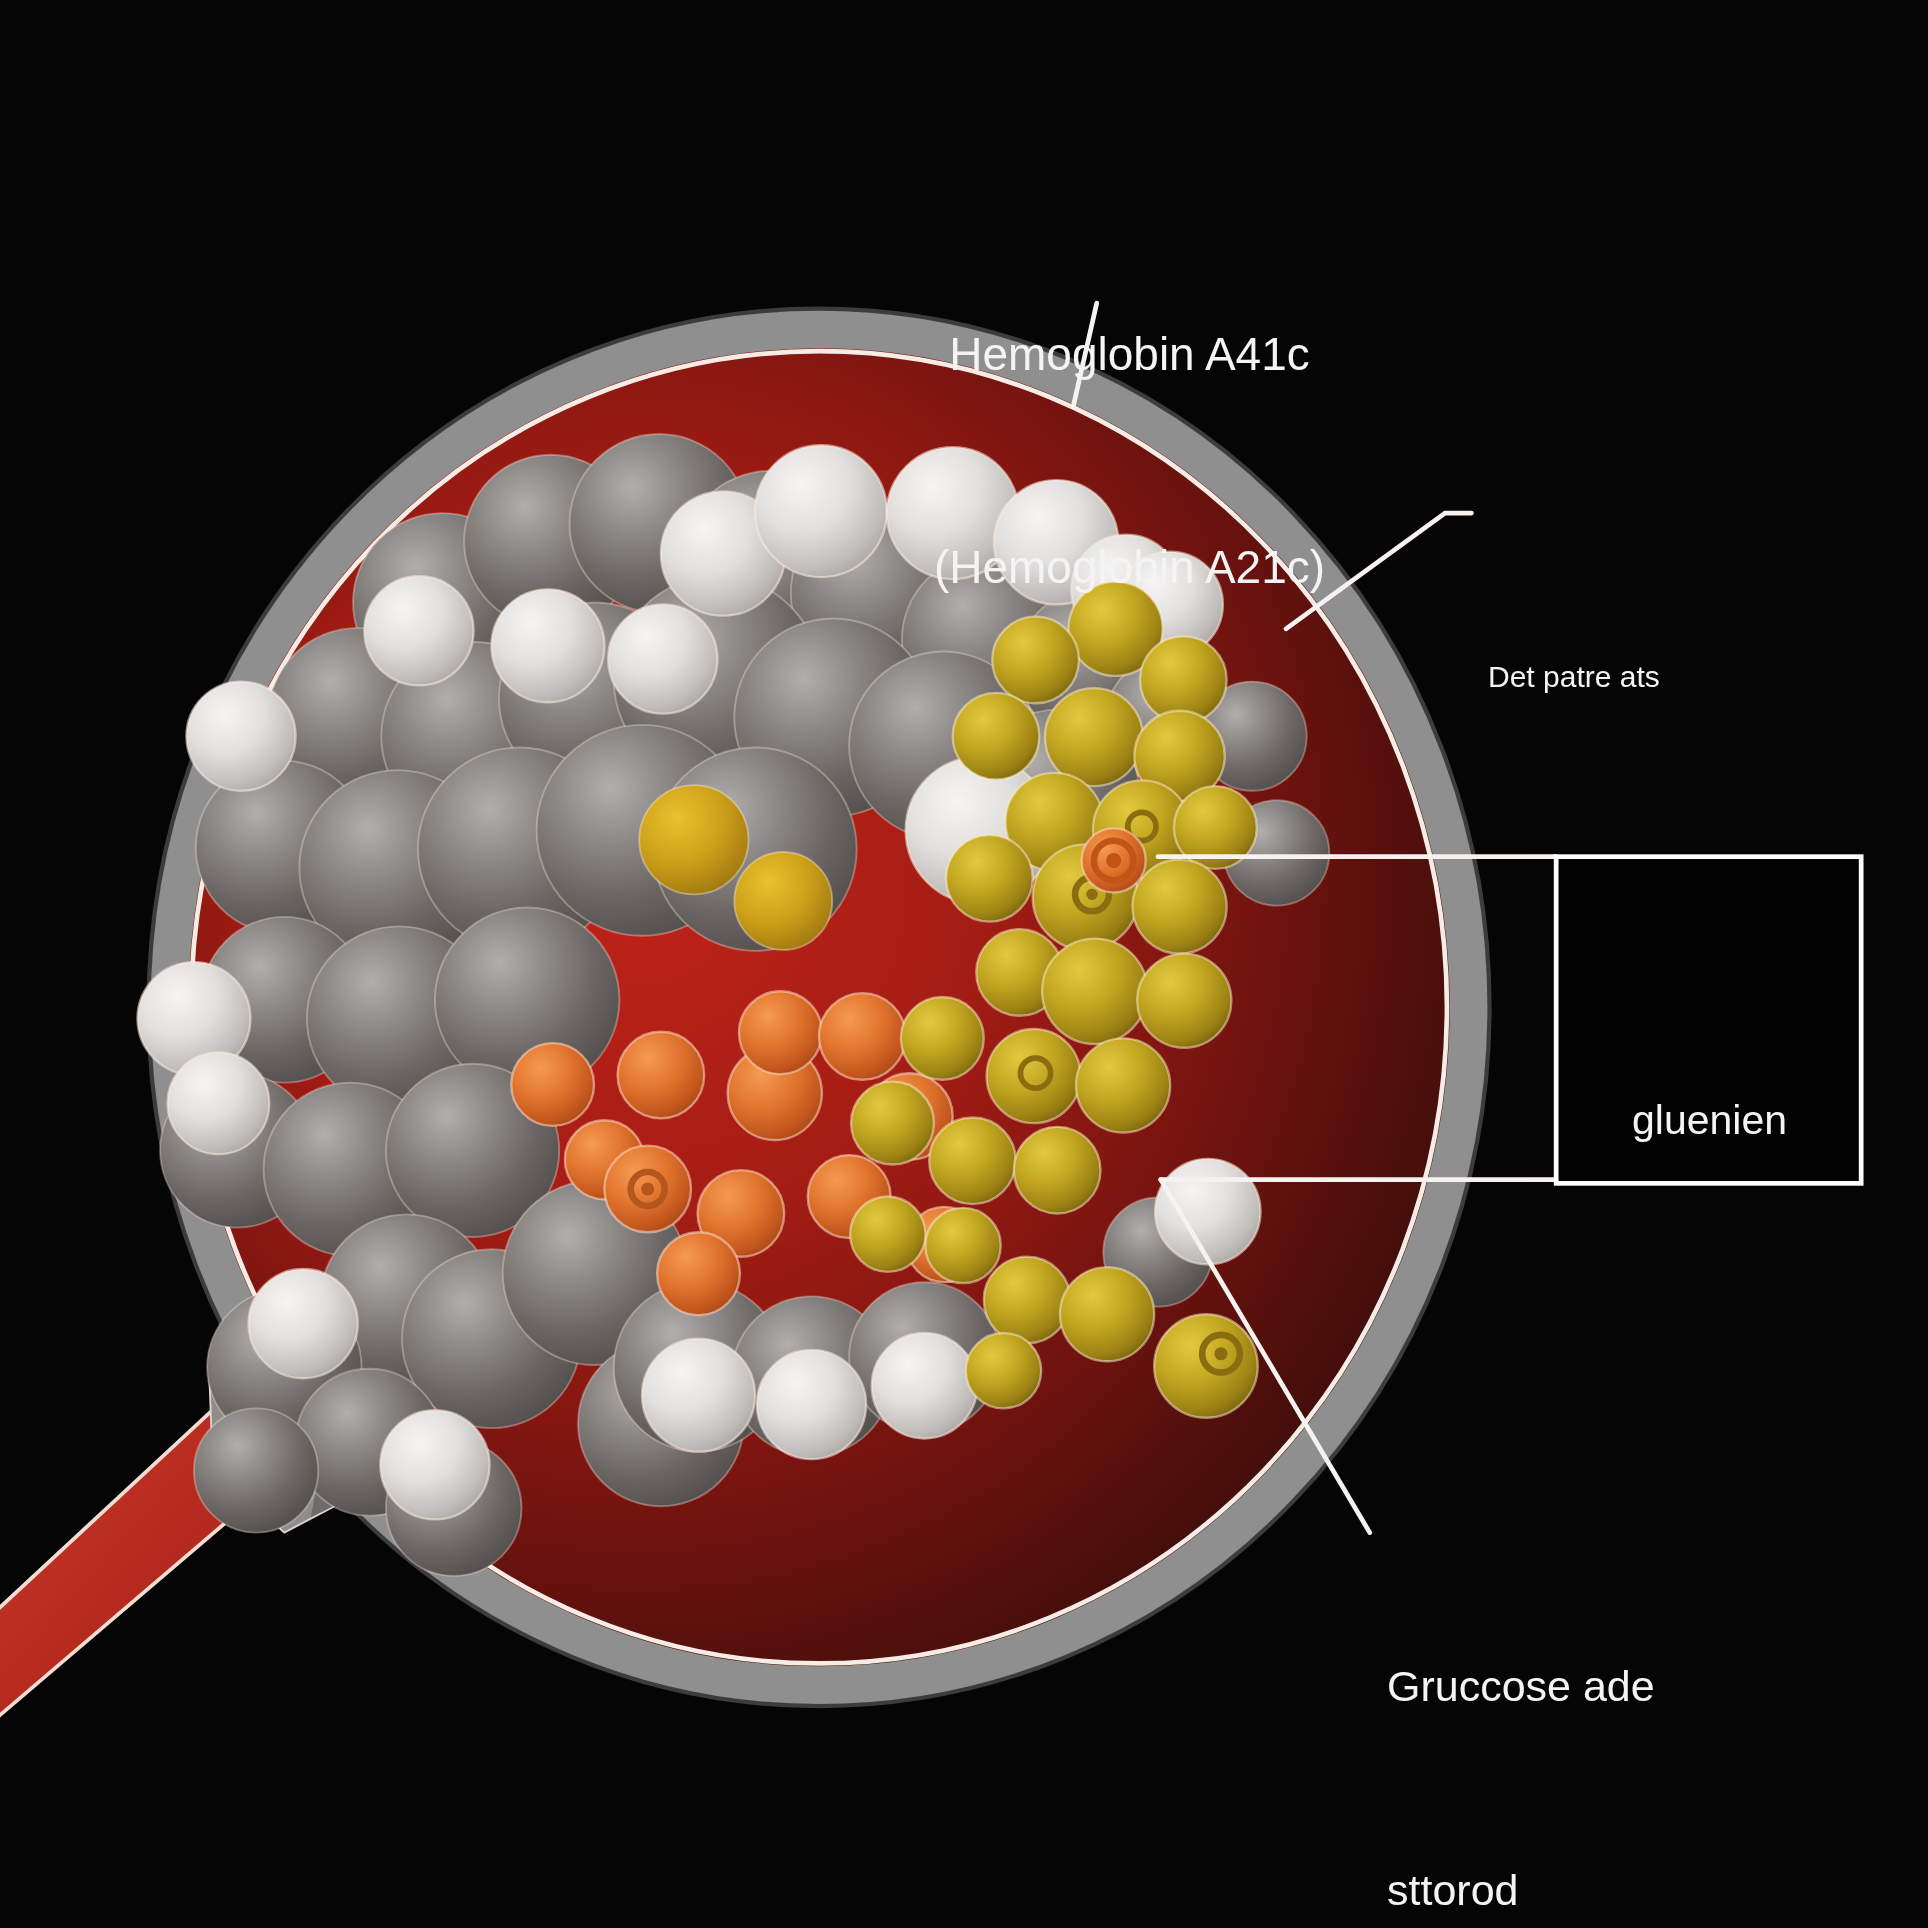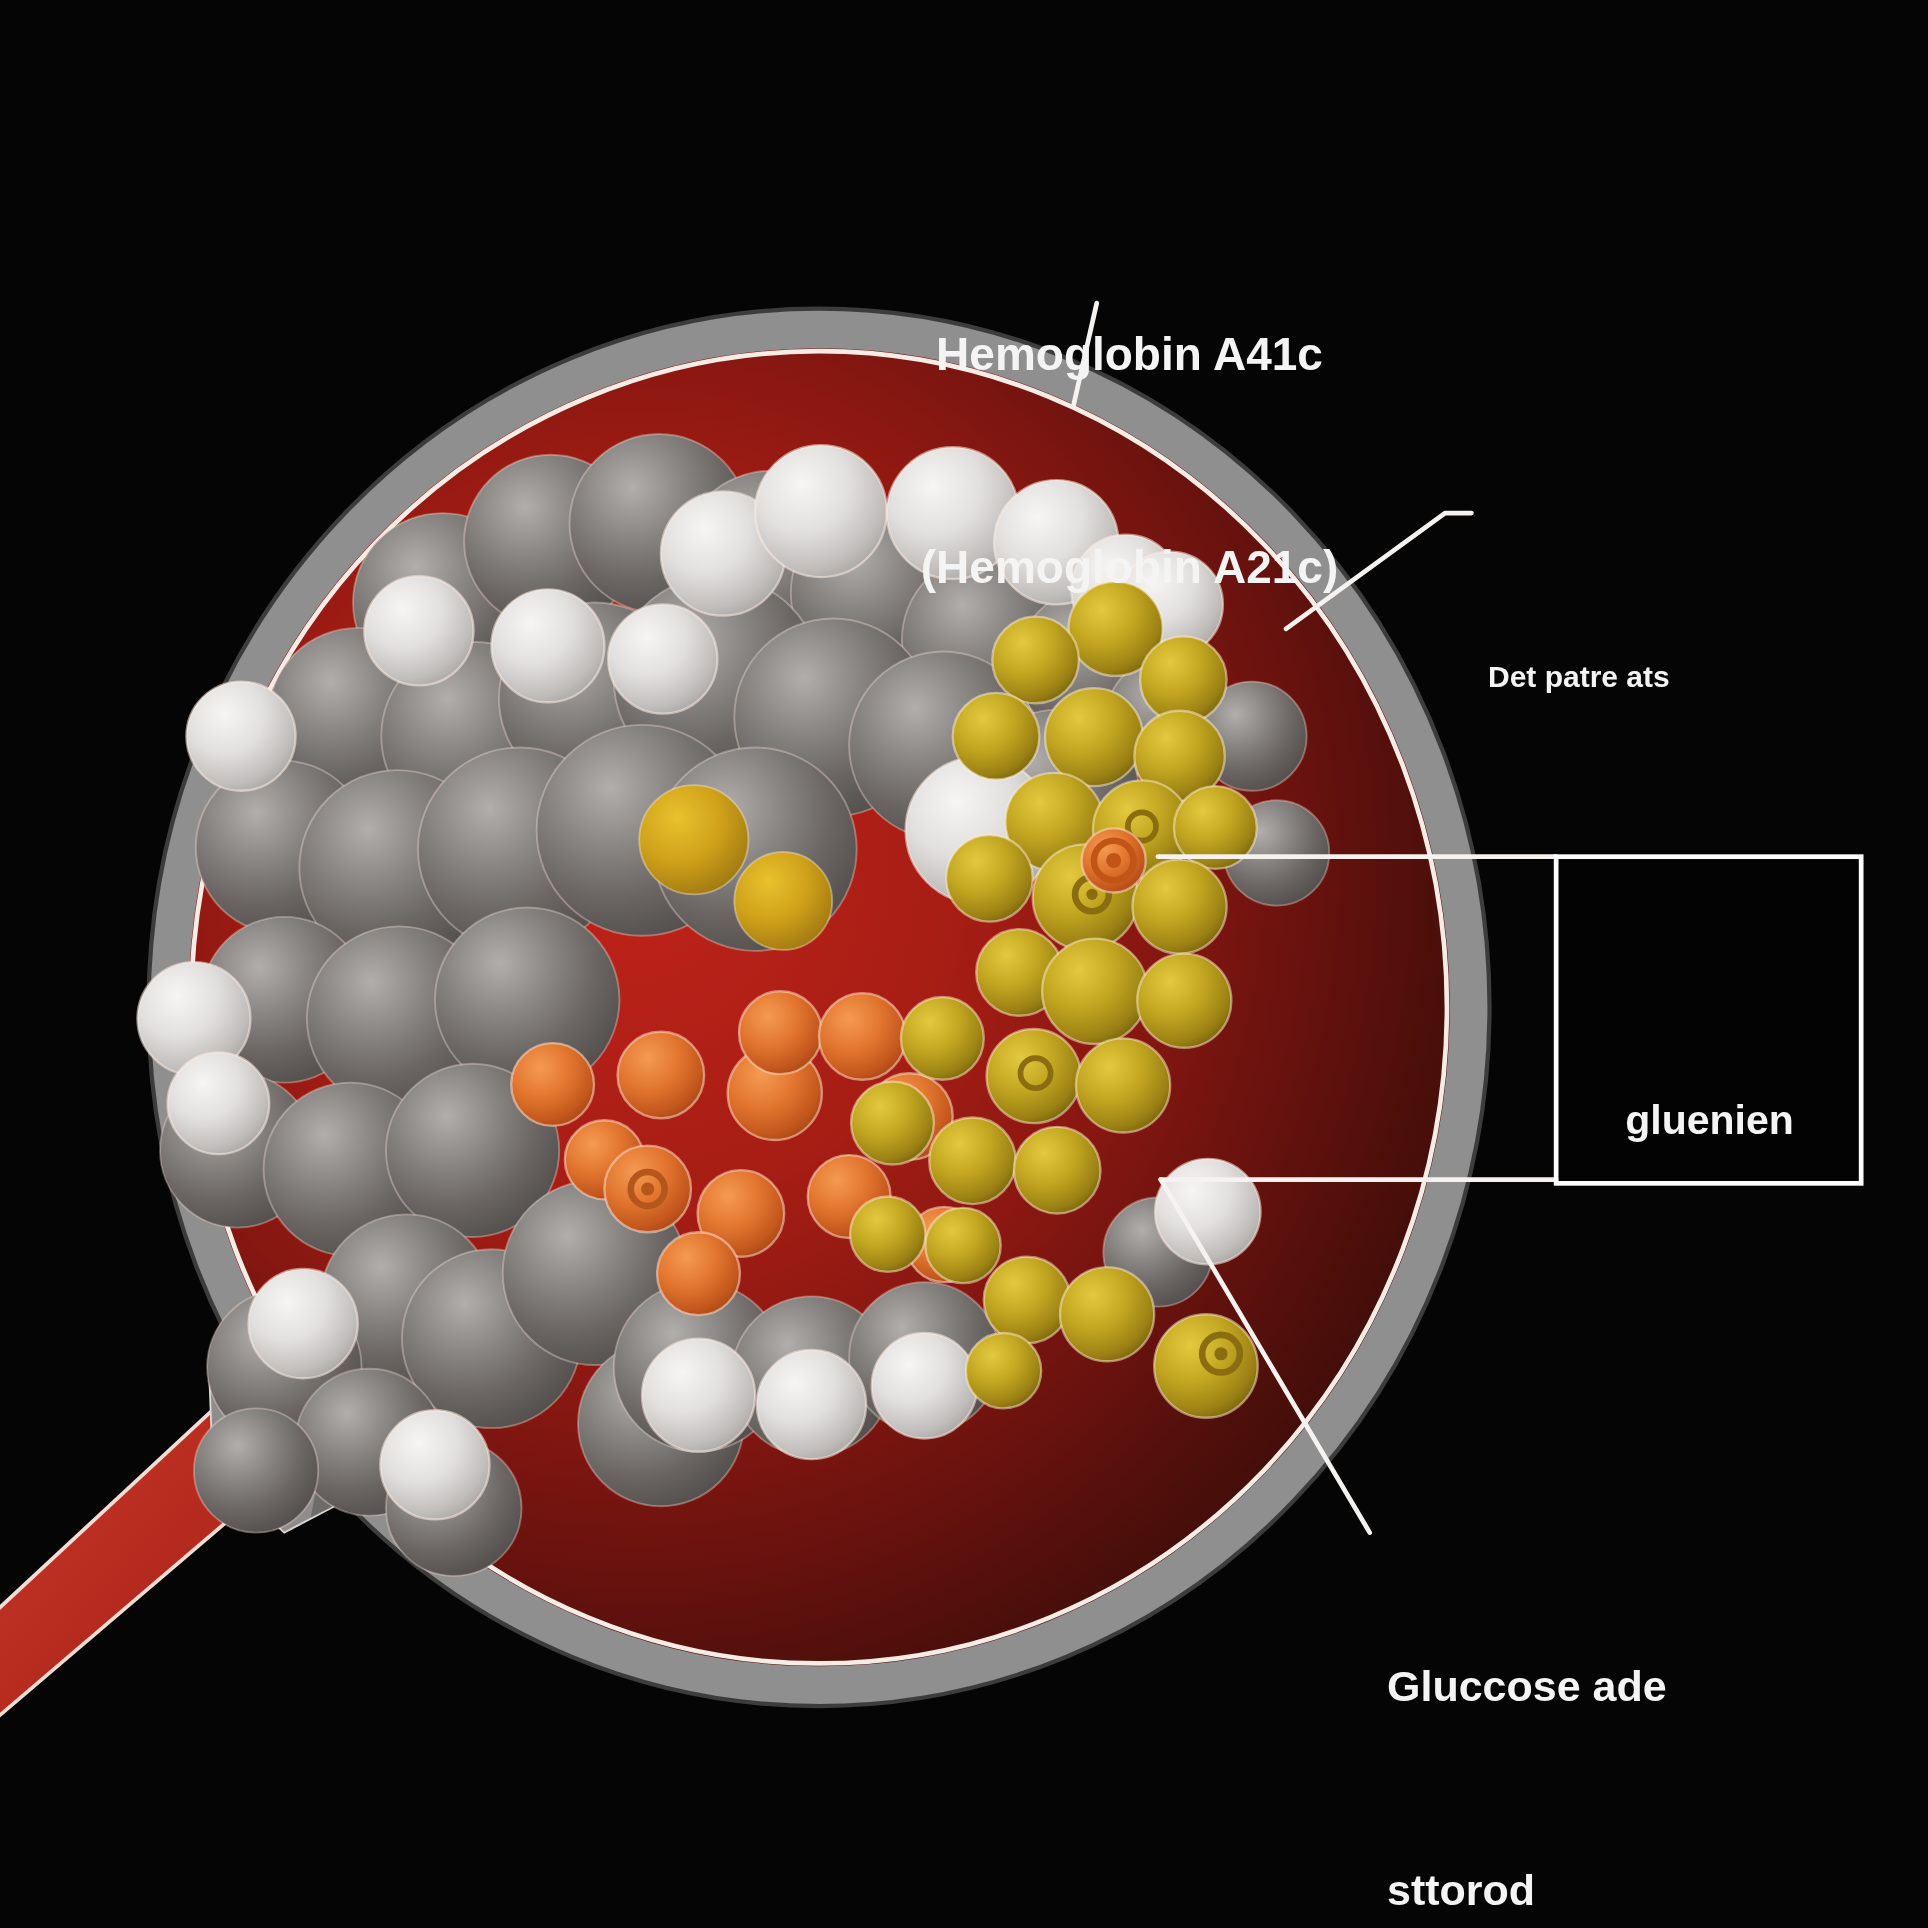--- a/index.html
+++ b/index.html
@@ -1,17 +1,17 @@
 <!DOCTYPE html>
 <html style="font-size:15px"><head>
 <meta charset="utf-8">
 <style>
   html,body{margin:0;padding:0;background:#000;}
   #stage{position:relative;width:1928px;height:1928px;background:#0f766e;overflow:hidden;
-         font-family:"Liberation Sans",sans-serif;font-weight:bold;}
+         font-family:"Liberation Sans",sans-serif;}
   #stage svg{position:absolute;left:0;top:0;}
   .label{position:absolute;color:#f4f4f4;white-space:pre;}
   .t-title{left:880px;top:177px;width:499px;text-align:center;font-size:46px;line-height:71px;}
   .t-mol{left:1488px;top:482px;font-size:30px;line-height:78px;}
   .t-box{left:1557px;top:891px;width:305px;text-align:center;font-size:41px;line-height:51px;}
   .t-box .grp2{margin-top:40px;}
   .t-bot{left:1387px;top:1516px;font-size:43px;line-height:68px;}
   .c{fill:url(#gC);stroke:rgba(255,230,218,.35);stroke-width:2;}
   .h{fill:url(#gH);stroke:rgba(255,236,226,.55);stroke-width:2.5;}
   .o{fill:url(#gO);stroke:rgba(255,220,200,.55);stroke-width:2.5;}
@@ -241,18 +241,18 @@
 
 <div class="label t-box">
   <div class="grp1">
     <div>gluenien</div>
   </div>
   <div class="grp2">
   </div>
 </div>
 
 <div class="label t-bot">
-  <div>Gluccose ade</div>
+  <div>Gruccose ade</div>
   <div>sttorod</div>
 </div>
 
 </div>
 
 
 </body></html>

